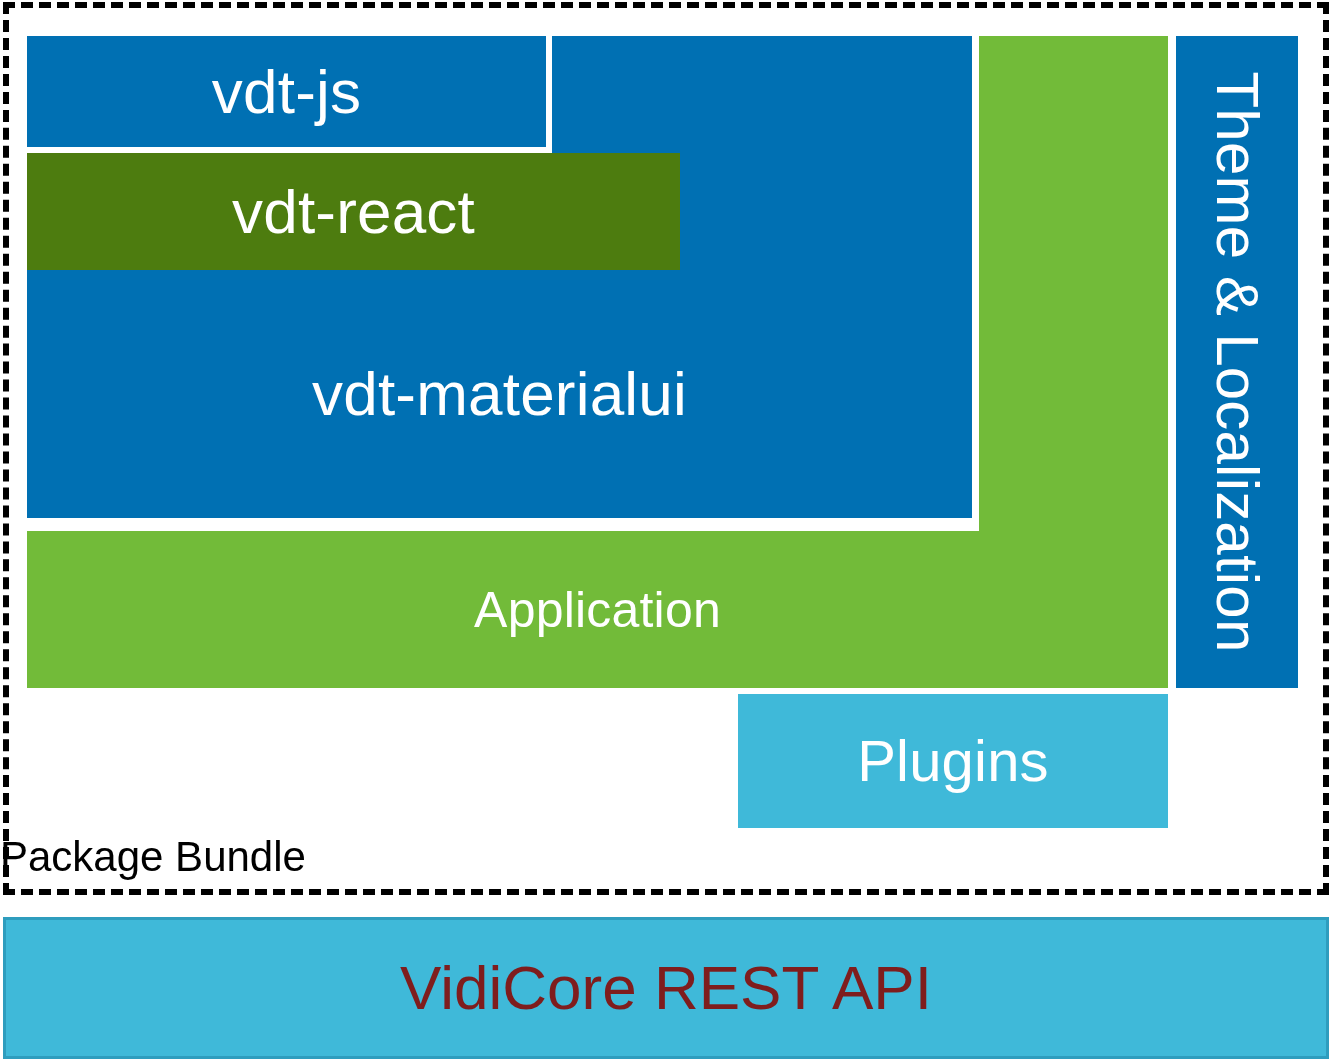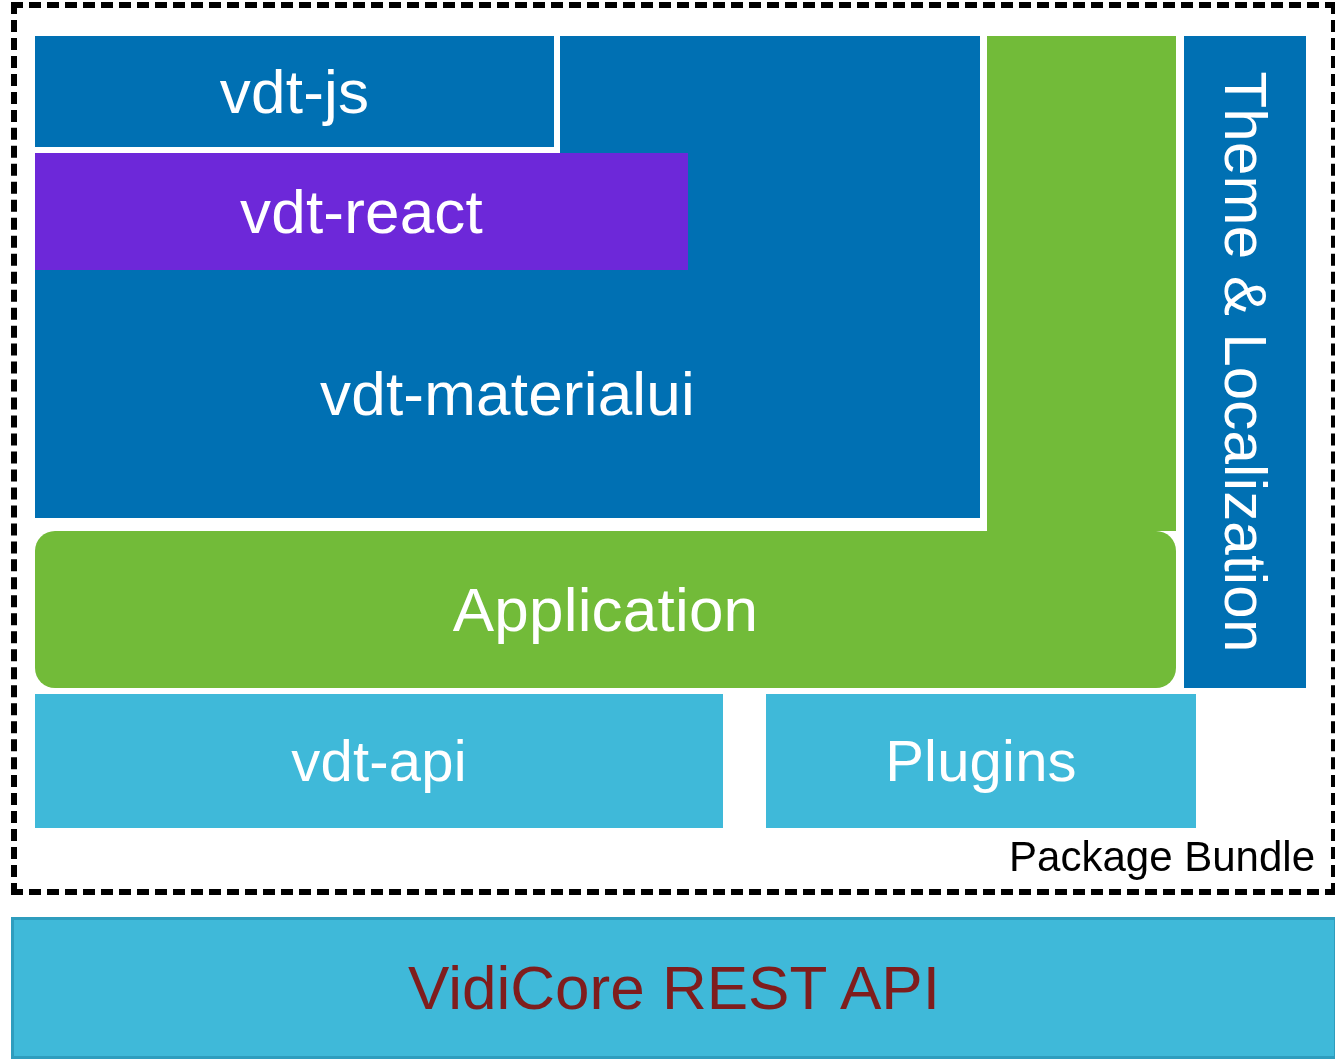--- a/index.html
+++ b/index.html
@@ -11,21 +11,20 @@
     width: 1335px;
     height: 1064px;
     font-family: "Liberation Sans", sans-serif;
     overflow: hidden;
   }
   #diagram {
     position: relative;
     width: 1206px;
     height: 1064px;
     background: #ffffff;
-    margin-left: 8px;
   }
 
   
   .bundle-frame {
     position: absolute;
     left: 3px;
     top: 2px;
     width: 1326px;
     height: 893px;
     box-sizing: border-box;
@@ -70,43 +69,42 @@
   }
   .blk-theme .vtext {
     display: block;
     transform: rotate(90deg);
     transform-origin: center center;
     white-space: nowrap;
   }
 
   .blk-application {
     left: 27px; top: 531px; width: 1141px; height: 157px;
-    font-size: 62px;
-    border-radius: 20px;
+    font-size: 50px;
   }
   
   .blk-filler-b {
     left: 979px; top: 36px; width: 189px; height: 495px;
   }
 
   .blk-vdt-api {
     left: 27px; top: 694px; width: 688px; height: 134px;
     font-size: 58px;
   }
   .blk-plugins {
-    left: 758px; top: 694px; width: 430px; height: 134px;
+    left: 738px; top: 694px; width: 430px; height: 134px;
     font-size: 58px;
   }
 
   .bundle-label {
     position: absolute;
     left: 0px;
     top: 836px;
     width: 1307px;
-    text-align: right;
+    text-align: left;
     color: #000000;
     font-size: 42px;
     line-height: 1;
     white-space: nowrap;
   }
 
   .blk-rest-api {
     position: absolute;
     left: 3px; top: 917px; width: 1326px; height: 142px;
     box-sizing: border-box;
@@ -128,39 +126,36 @@
   <div class="bundle-frame"></div>
 
   <div class="block blk-filler-a" style="background:#0070b3;"></div>
 
   <div class="block blk-filler-b" style="background:#72bb39;"></div>
 
   <div class="block blk-vdt-js" style="background:#0070b3;">
     <span>vdt-js</span>
   </div>
 
-  <div class="block blk-vdt-react" style="background:#6d28d9;">
+  <div class="block blk-vdt-react" style="background:#4d7c0f;">
     <span>vdt-react</span>
   </div>
 
   <div class="block blk-vdt-materialui" style="background:#0070b3;">
     <span>vdt-materialui</span>
   </div>
 
   <div class="block blk-theme" style="background:#0070b3;">
     <span class="vtext">Theme &amp; Localization</span>
   </div>
 
   <div class="block blk-application" style="background:#72bb39;">
     <span>Application</span>
   </div>
 
-  <div class="block blk-vdt-api" style="background:#3fb9d9;">
-    <span>vdt-api</span>
-  </div>
 
   <div class="block blk-plugins" style="background:#3fb9d9;">
     <span>Plugins</span>
   </div>
 
   <div class="bundle-label">Package Bundle</div>
 
   <div class="blk-rest-api" style="background:#3fb9d9;">
     <span>VidiCore REST API</span>
   </div>

